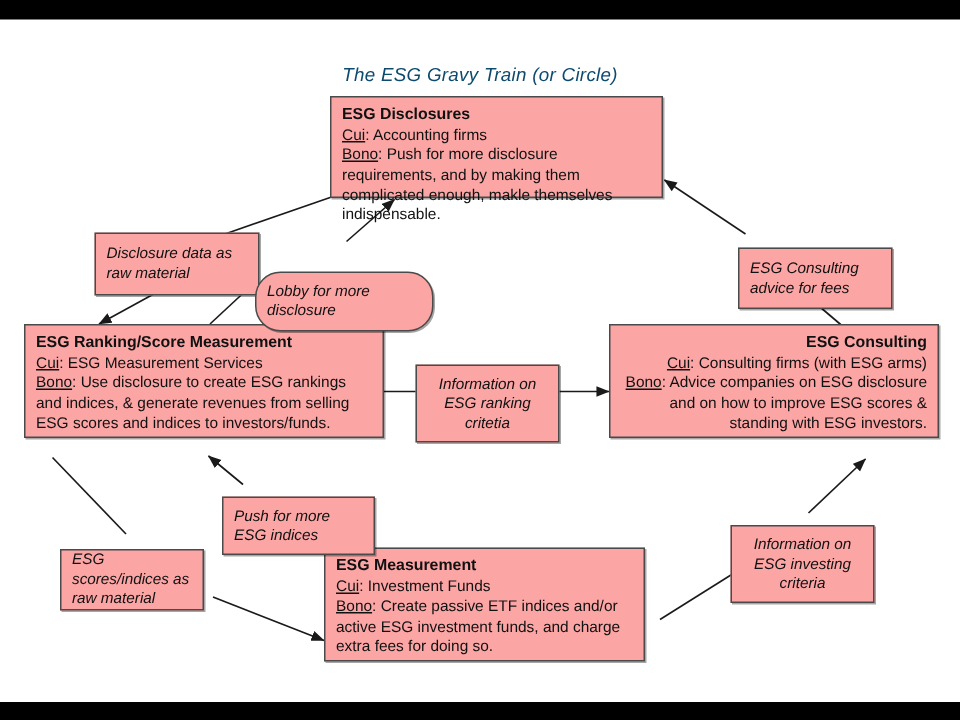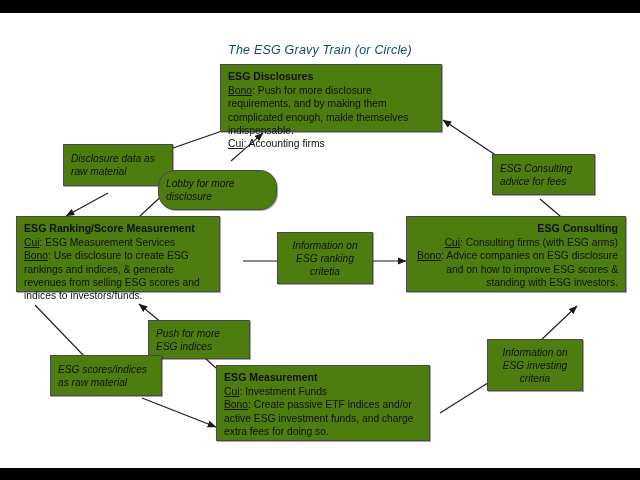--- a/index.html
+++ b/index.html
@@ -48,21 +48,21 @@
     position: absolute;
     left: 0;
     top: 0;
     width: 640px;
     height: 455px;
   }
 
   .node {
     position: absolute;
     box-sizing: border-box;
-    background: #4d7c0f;
+    background: #fca5a5;
     border: 1px solid #4a4a4a;
     box-shadow: 1px 1px 0 rgba(0,0,0,0.35);
   }
   .main-node {
     padding: 5px 7px 6px 7px;
     font-size: 10.3px;
     line-height: 13.2px;
     color: #111;
   }
   .main-node .node-title {
@@ -76,20 +76,21 @@
     text-decoration: underline;
   }
   .label-node {
     display: flex;
     align-items: center;
     font-style: italic;
     font-size: 10.2px;
     line-height: 13px;
     color: #111;
     padding: 4px 7px;
+    margin-top: 11px;
   }
   .label-node.center { justify-content: center; text-align: center; }
   .label-node .label-text { display: block; width: 100%; }
 </style>
 </head>
 <body>
 
 <div id="screen">
 
   <div class="letterbox" id="letterbox-top"></div>
@@ -129,25 +130,25 @@
 
       <line x1="142" y1="385" x2="216" y2="414" stroke="#1a1a1a" stroke-width="1.1" marker-end="url(#ah)"></line>
 
       <line x1="440" y1="400" x2="491" y2="368" stroke="#1a1a1a" stroke-width="1.1"></line>
 
       <line x1="539" y1="329" x2="577" y2="293" stroke="#1a1a1a" stroke-width="1.1" marker-end="url(#ah)"></line>
     </svg>
 
     <div class="node main-node" style="left:220px; top:51px; width:222px; height:68px;">
       <span class="node-title">ESG Disclosures</span>
+      <span class="role-line"><span class="role-key">Cui</span><span>: Accounting firms</span></span>
       <span class="role-line"><span class="role-key">Bono</span><span>: Push for more disclosure requirements, and by making them complicated enough, makle themselves indispensable.</span></span>
-      <span class="role-line"><span class="role-key">Cui</span><span>: Accounting firms</span></span>
     </div>
 
-    <div class="node main-node" style="left:16px; top:203px; width:204px; height:76px;">
+    <div class="node main-node" style="left:16px; top:203px; width:240px; height:76px;">
       <span class="node-title">ESG Ranking/Score Measurement</span>
       <span class="role-line"><span class="role-key">Cui</span><span>: ESG Measurement Services</span></span>
       <span class="role-line"><span class="role-key">Bono</span><span>: Use disclosure to create ESG rankings and indices, &amp; generate revenues from selling ESG scores and indices to investors/funds.</span></span>
     </div>
 
     <div class="node main-node" style="left:406px; top:203px; width:220px; height:76px;text-align:right;">
       <span class="node-title">ESG Consulting</span>
       <span class="role-line"><span class="role-key">Cui</span><span>: Consulting firms (with ESG arms)</span></span>
       <span class="role-line"><span class="role-key">Bono</span><span>: Advice companies on ESG disclosure and on how to improve ESG scores &amp; standing with ESG investors.</span></span>
     </div>
@@ -155,37 +156,37 @@
     <div class="node main-node" style="left:216px; top:352px; width:214px; height:76px;">
       <span class="node-title">ESG Measurement</span>
       <span class="role-line"><span class="role-key">Cui</span><span>: Investment Funds</span></span>
       <span class="role-line"><span class="role-key">Bono</span><span>: Create passive ETF indices and/or active ESG investment funds, and charge extra fees for doing so.</span></span>
     </div>
 
     <div class="node label-node" style="left:63px; top:131px; width:110px; height:42px;">
       <span class="label-text">Disclosure data as raw material</span>
     </div>
 
-    <div class="node label-node" style="left:158px; top:157px; width:119px; height:40px;border-radius:17px;">
+    <div class="node label-node" style="left:170px; top:157px; width:119px; height:40px;border-radius:17px;">
       <span class="label-text">Lobby for more disclosure</span>
     </div>
 
     <div class="node label-node" style="left:492px; top:141px; width:103px; height:41px;">
       <span class="label-text">ESG Consulting advice for fees</span>
     </div>
 
     <div class="node label-node center" style="left:277px; top:219px; width:96px; height:52px;justify-content:flex-end;">
       <span class="label-text">Information on ESG ranking critetia</span>
     </div>
 
     <div class="node label-node" style="left:148px; top:307px; width:102px; height:39px;">
       <span class="label-text">Push for more ESG indices</span>
     </div>
 
-    <div class="node label-node" style="left:50px; top:342px; width:112px; height:41px;">
+    <div class="node label-node" style="left:40px; top:342px; width:96px; height:41px;">
       <span class="label-text">ESG scores/indices as raw material</span>
     </div>
 
     <div class="node label-node center" style="left:487px; top:326px; width:96px; height:52px;">
       <span class="label-text">Information on ESG investing criteria</span>
     </div>
 
   </div>
 
   <div class="letterbox" id="letterbox-bottom"></div>

